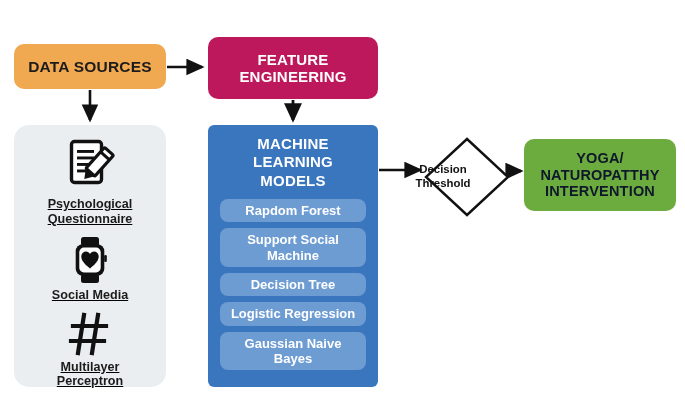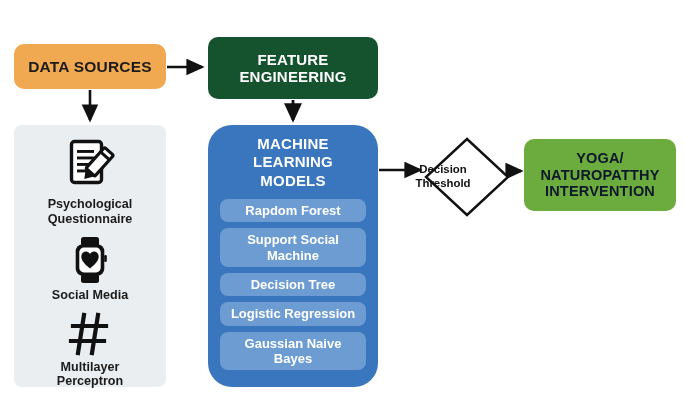--- a/index.html
+++ b/index.html
@@ -47,40 +47,41 @@
     color: #1b1b1b;
     font-size: 15.5px;
   }
 
   
   #feature-engineering {
     left: 208px;
     top: 37px;
     width: 170px;
     height: 62px;
-    background: #14532d;
+    background: #be185d;
     color: #ffffff;
     font-size: 15px;
   }
 
   
   #sources-panel {
     position: absolute;
     left: 14px;
     top: 125px;
     width: 152px;
     height: 262px;
     background: #EBEEF0;
-    border-radius: 8px;
+    border-radius: 15px;
     box-sizing: border-box;
     display: flex;
     flex-direction: column;
     align-items: center;
     justify-content: flex-start;
     padding-top: 12px;
+    text-decoration: underline;
   }
   .source-item {
     display: flex;
     flex-direction: column;
     align-items: center;
     width: 100%;
   }
   .source-item + .source-item { margin-top: 9px; }
   .source-icon {
     display: block;
@@ -97,21 +98,21 @@
   }
 
   
   #ml-panel {
     position: absolute;
     left: 208px;
     top: 125px;
     width: 170px;
     height: 262px;
     background: #3A76BE;
-    border-radius: 24px;
+    border-radius: 6px;
     box-sizing: border-box;
     display: flex;
     flex-direction: column;
     align-items: center;
     padding: 10px 12px 10px 12px;
   }
   #ml-title {
     color: #ffffff;
     font-size: 15px;
     font-weight: bold;

